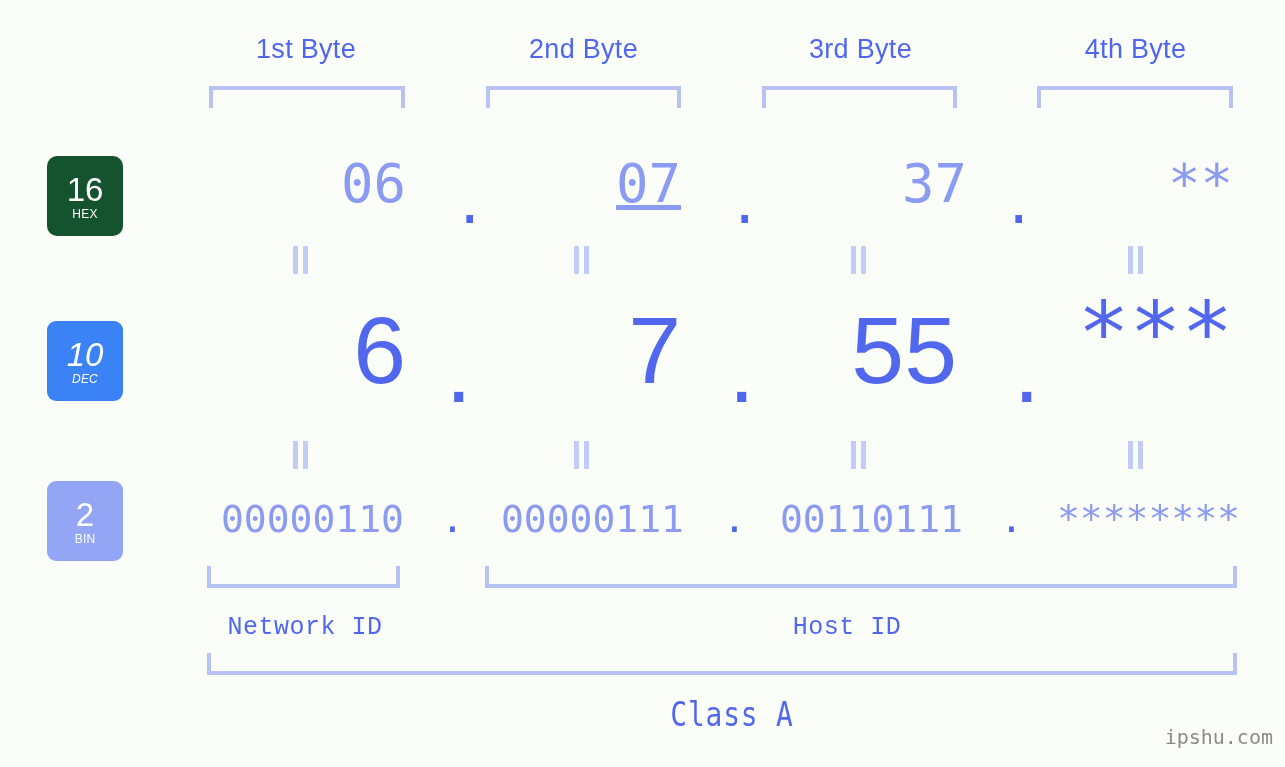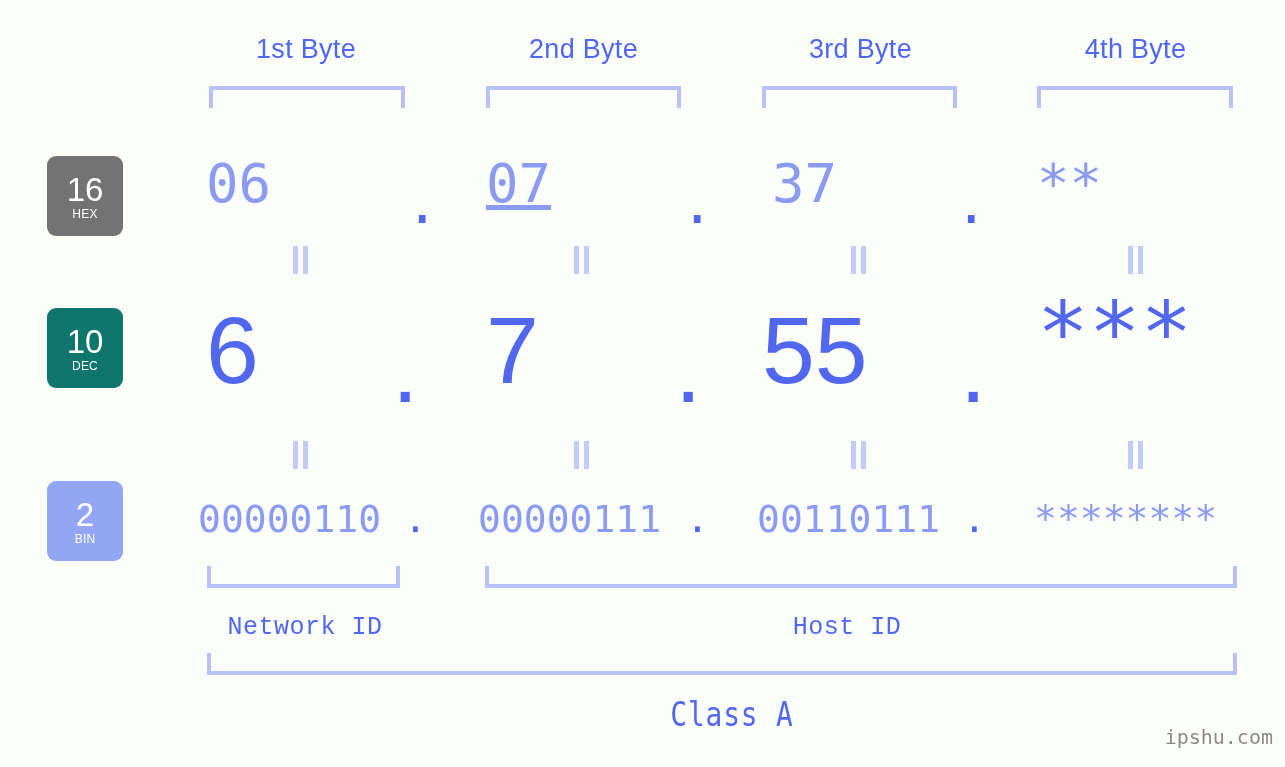--- a/index.html
+++ b/index.html
@@ -67,28 +67,28 @@
     font-size: 33px;
     font-weight: 400;
     letter-spacing: 0px;
     margin-bottom: 2px;
   }
   .badge .sub {
     font-size: 12px;
     font-weight: 400;
     letter-spacing: 0.2px;
   }
-  .badge-hex { top: 156px; background: #737373; }
-  .badge-dec { top: 308px; background: #0f766e; }
+  .badge-hex { top: 156px; background: #14532d; border-radius: 10px; }
+  .badge-dec { top: 321px; background: #3b82f6; font-style: italic; }
   .badge-bin { top: 481px; background: #92a6f5; }
 
   
   .val {
     position: absolute;
-    text-align: left;
+    text-align: right;
     white-space: nowrap;
     color: #8b9bf2;
   }
 
   
   .row-hex .val {
     top: 152px;
     font-family: "DejaVu Sans Mono", monospace;
     font-size: 54px;
     color: #8b9bf2;

